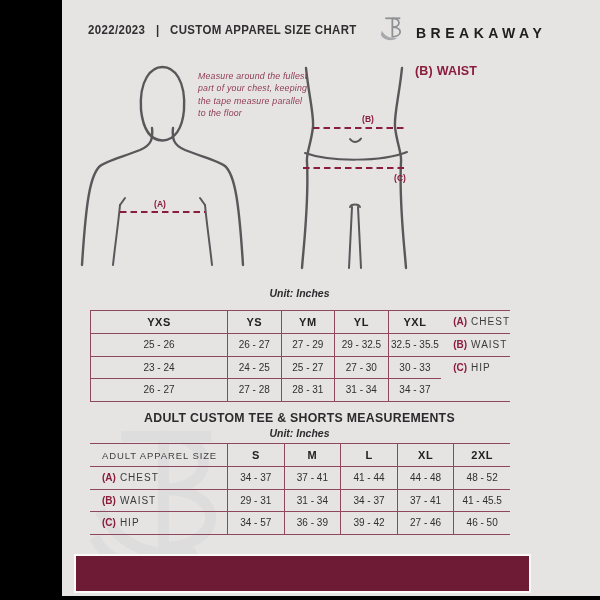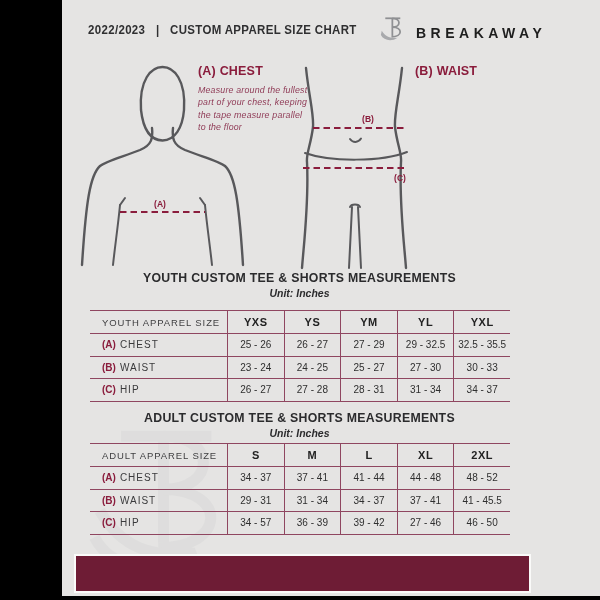--- a/index.html
+++ b/index.html
@@ -106,31 +106,28 @@
       <path d="M60,145 C61,165 62,186 63,206" stroke-width="2"></path>
       <path d="M52,77 C55,81 60,81 63,76.5" stroke-width="2"></path>
     </g>
     <line x1="15" y1="66" x2="107" y2="66" stroke="#8a1c3c" stroke-width="2" stroke-dasharray="6.5 4"></line>
     <line x1="5" y1="106" x2="109" y2="106" stroke="#8a1c3c" stroke-width="2" stroke-dasharray="6.5 4"></line>
     <text class="marker" x="70" y="60" text-anchor="middle">(B)</text>
     <text class="marker" x="102" y="119" text-anchor="middle">(C)</text>
   </svg>
 
   <div class="guide" id="guide-a">
-    <h3>(A) CHEST</h3>
     <p>Measure around the fullest part of your chest, keeping the tape measure parallel to the floor</p>
   </div>
   <div class="guide" id="guide-b">
     <h3>(B) WAIST</h3>
   </div>
 
-  <div class="tbl-title" id="youth-title">YOUTH CUSTOM TEE &amp; SHORTS MEASUREMENTS</div>
   <div class="tbl-unit" id="youth-unit">Unit: Inches</div>
   <div class="size-table" id="youth-table">
-      <div class="c first hrow hb head-label">YOUTH APPAREL SIZE</div>
       <div class="c hrow hb size-head">YXS</div>
       <div class="c hrow hb size-head">YS</div>
       <div class="c hrow hb size-head">YM</div>
       <div class="c hrow hb size-head">YL</div>
       <div class="c hrow hb size-head">YXL</div>
       <div class="c first row-label hb">
         <span class="key">(A)</span>
         <span class="nm">CHEST</span>
       </div>
       <div class="c val hb">25 - 26</div>

